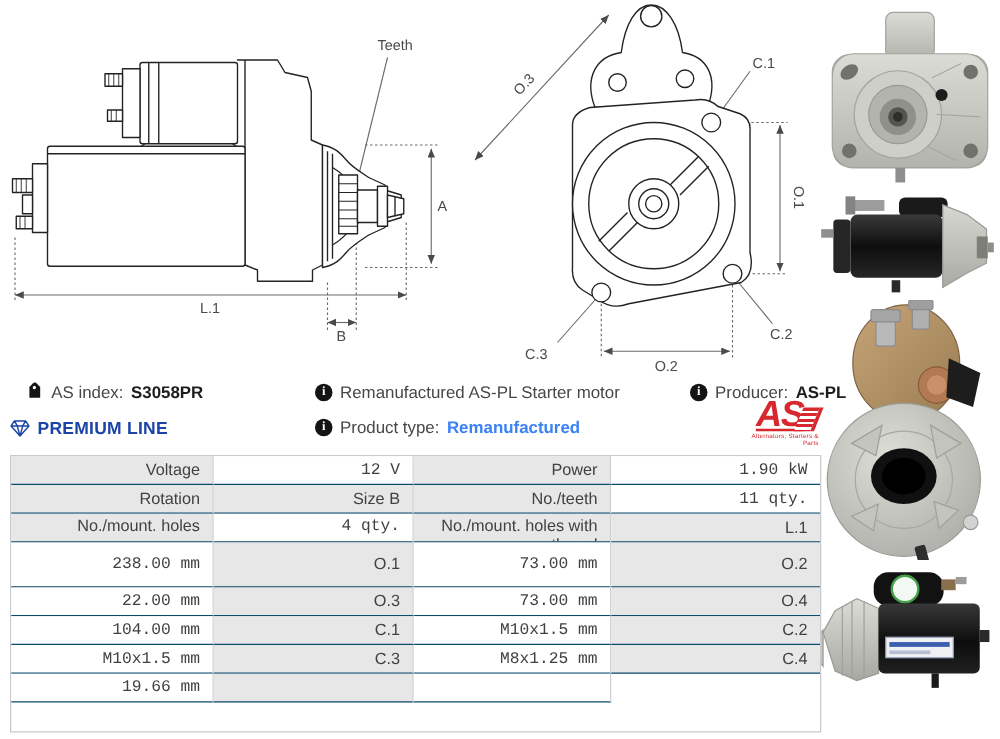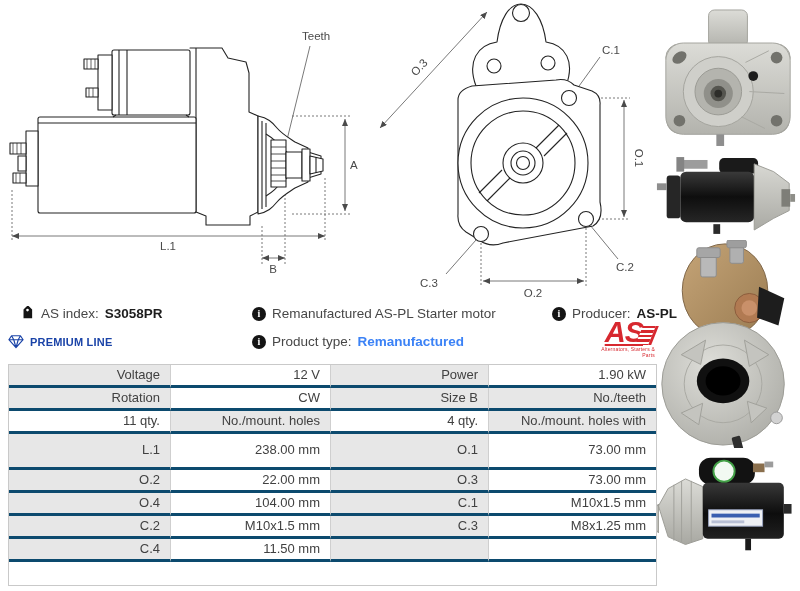--- a/index.html
+++ b/index.html
@@ -10,42 +10,42 @@
   
   .drawing { position:absolute; }
   .drawing text { font-family:"Liberation Sans", sans-serif; font-size:11.5px; fill:#4a4a4a; }
 
   
   .info-item { position:absolute; display:flex; align-items:center; gap:6px; font-size:13.5px; color:#474747; white-space:nowrap; }
   .info-item b { color:#1d1d1d; }
   .info-icon { width:14px; height:14px; border-radius:50%; background:#141414; color:#fff;
                display:inline-flex; align-items:center; justify-content:center;
                font-size:10px; font-weight:bold; font-family:"Liberation Serif", serif; flex:0 0 auto; }
-  .premium { font-weight:bold; color:#1b44a8; font-size:11px; letter-spacing:0.2px; }
+  .premium { font-weight:bold; color:#1b44a8; font-size:14px; letter-spacing:0.2px; }
   .green-bold { font-weight:bold; color:#3b82f6; }
 
   .as-logo { position:absolute; left:597px; top:321px; width:58px; text-align:right; }
   .as-logo-mark { display:flex; justify-content:flex-end; align-items:flex-end; height:24px; }
   .as-text { color:#d7282f; font-weight:bold; font-style:italic; font-size:29px; line-height:0.9; letter-spacing:-1px;text-decoration:underline; }
   .as-stripes { display:inline-block; width:16px; height:19px; margin-left:-4px;
                 background:repeating-linear-gradient(180deg,#d7282f 0 2.5px,#ffffff 2.5px 4.5px);
                 transform:skewX(-22deg); border-right:3px solid #d7282f; }
   .as-tagline { font-size:5px; color:#d7282f; margin-top:1px; letter-spacing:0.2px; }
 
   
   .spec-table { position:absolute; left:8px; top:364px; width:649px;
                 display:grid; grid-template-columns:162px 160px 158px 167px;
                 grid-template-rows:23px 23px 23px 36px 23px 23px 23px 23px 23px;
                 border:1px solid #c9c9c9; font-size:13px; color:#414141; }
   .cell { display:flex; align-items:center; justify-content:flex-end;
-          padding:0 10px; border-right:1px solid #cfcfcf; border-bottom:3px solid #0c4a6e;
+          padding:0 10px; border-right:1px solid #cfcfcf; border-bottom:1px solid #0c4a6e;
           overflow:hidden; text-align:right; line-height:1.15; }
   .cell:nth-child(4n) { border-right:none; }
   .cl { background:#e7e7e7; }
-  .cv { background:#ffffff; }
+  .cv { background:#ffffff;font-family:Liberation Mono, monospace; }
   .tall { align-items:flex-start; padding-top:3px; }
 
   
   .photo { position:absolute; }
 </style>
 </head>
 <body>
 
 <div class="page">
 
@@ -331,21 +331,20 @@
     <div class="as-tagline">Alternators, Starters &amp; Parts</div>
   </div>
 
   <div class="spec-table">
     <div class="cell cl">Voltage</div>
     <div class="cell cv">12 V</div>
     <div class="cell cl">Power</div>
     <div class="cell cv">1.90 kW</div>
 
     <div class="cell cl">Rotation</div>
-    <div class="cell cv">CW</div>
     <div class="cell cl">Size B</div>
 
     <div class="cell cl">No./teeth</div>
     <div class="cell cv">11 qty.</div>
 
     <div class="cell cl tall">No./mount. holes</div>
     <div class="cell cv tall">4 qty.</div>
     <div class="cell cl tall">No./mount. holes with thread</div>
 
     <div class="cell cl">L.1</div>
@@ -362,18 +361,18 @@
     <div class="cell cv">104.00 mm</div>
     <div class="cell cl">C.1</div>
     <div class="cell cv">M10x1.5 mm</div>
 
     <div class="cell cl">C.2</div>
     <div class="cell cv">M10x1.5 mm</div>
     <div class="cell cl">C.3</div>
     <div class="cell cv">M8x1.25 mm</div>
 
     <div class="cell cl">C.4</div>
-    <div class="cell cv">11.50 mm</div>
+    <div class="cell cv">19.66 mm</div>
     <div class="cell cl"></div>
     <div class="cell cv"></div>
   </div>
 
 </div>
 
 </body></html>

